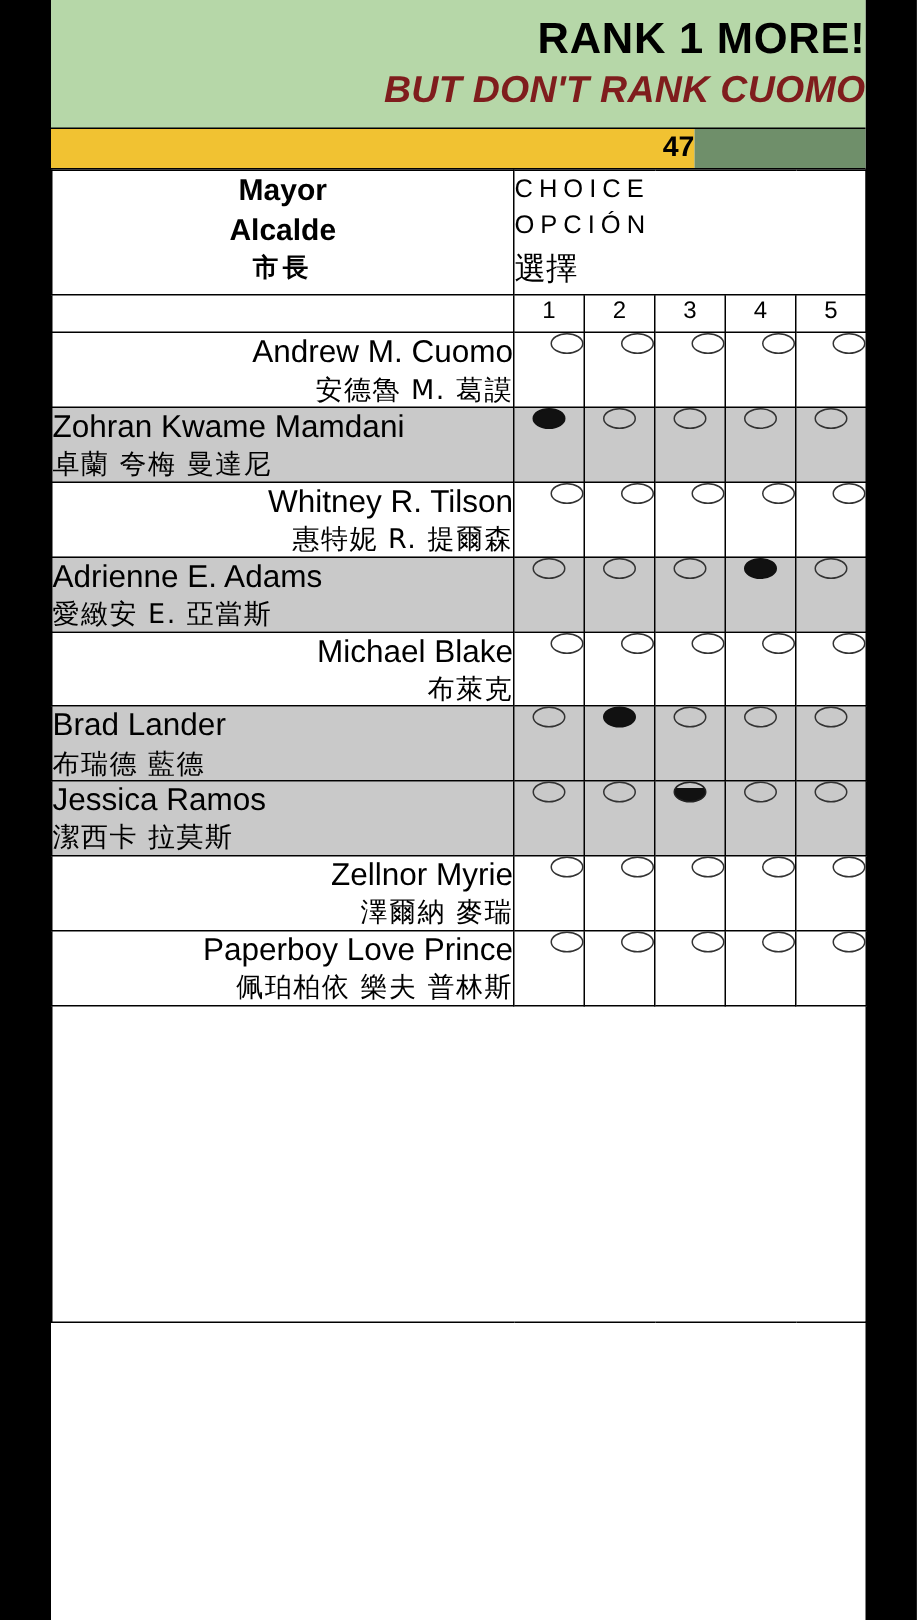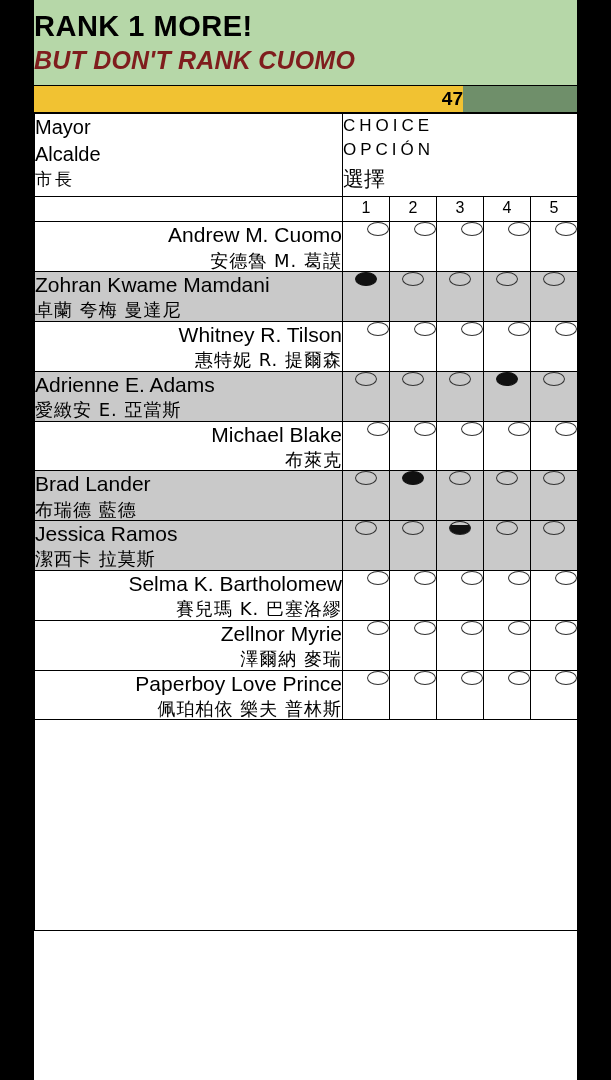--- a/index.html
+++ b/index.html
@@ -24,22 +24,22 @@
     left: 34px;
     top: 0px;
     width: 543px;
     height: 1080px;
     background: #ffffff;
     box-sizing: border-box;
   }
   
   .banner {
     background: #b6d7a8;
-    padding: 10px 16px 8px 0;
-    text-align: left;
+    padding: 10px 0 8px 0;
+    text-align: right;
     border-bottom: 1px solid #000;
   }
   .banner-line1 {
     font-size: 29px;
     font-weight: bold;
     color: #000;
     letter-spacing: 0.5px;
     line-height: 1.15;
   }
   .banner-line2 {
@@ -82,22 +82,24 @@
   }
   .tbl td, .tbl th {
     border: 1px solid #000;
     padding: 0;
     vertical-align: top;
   }
   .col-name { width: 308px; }
   .col-ch { width: 47px; }
 
   .office-cell {
+    text-align: center;
     padding: 9px 4px 8px 4px;
     line-height: 1.35;
+    font-weight: bold;
   }
   .office-en {
     font-size: 20px;
     color: #000;
   }
   .office-es {
     font-size: 20px;
     color: #000;
   }
   .office-zh {
@@ -310,31 +312,20 @@
               <div class="cand-zh">潔西卡 拉莫斯</div>
             </td>
             <td class="oval-cell"><span class="oval"></span></td>
             <td class="oval-cell"><span class="oval"></span></td>
             <td class="oval-cell"><span class="oval partial"></span></td>
             <td class="oval-cell"><span class="oval"></span></td>
             <td class="oval-cell"><span class="oval"></span></td>
           </tr>
           <tr class="plain">
             <td class="cand-name">
-              <div class="cand-en">Selma K. Bartholomew</div>
-              <div class="cand-zh">賽兒瑪 K. 巴塞洛繆</div>
-            </td>
-            <td class="oval-cell"><span class="oval"></span></td>
-            <td class="oval-cell"><span class="oval"></span></td>
-            <td class="oval-cell"><span class="oval"></span></td>
-            <td class="oval-cell"><span class="oval"></span></td>
-            <td class="oval-cell"><span class="oval"></span></td>
-          </tr>
-          <tr class="plain">
-            <td class="cand-name">
               <div class="cand-en">Zellnor Myrie</div>
               <div class="cand-zh">澤爾納 麥瑞</div>
             </td>
             <td class="oval-cell"><span class="oval"></span></td>
             <td class="oval-cell"><span class="oval"></span></td>
             <td class="oval-cell"><span class="oval"></span></td>
             <td class="oval-cell"><span class="oval"></span></td>
             <td class="oval-cell"><span class="oval"></span></td>
           </tr>
           <tr class="plain">

